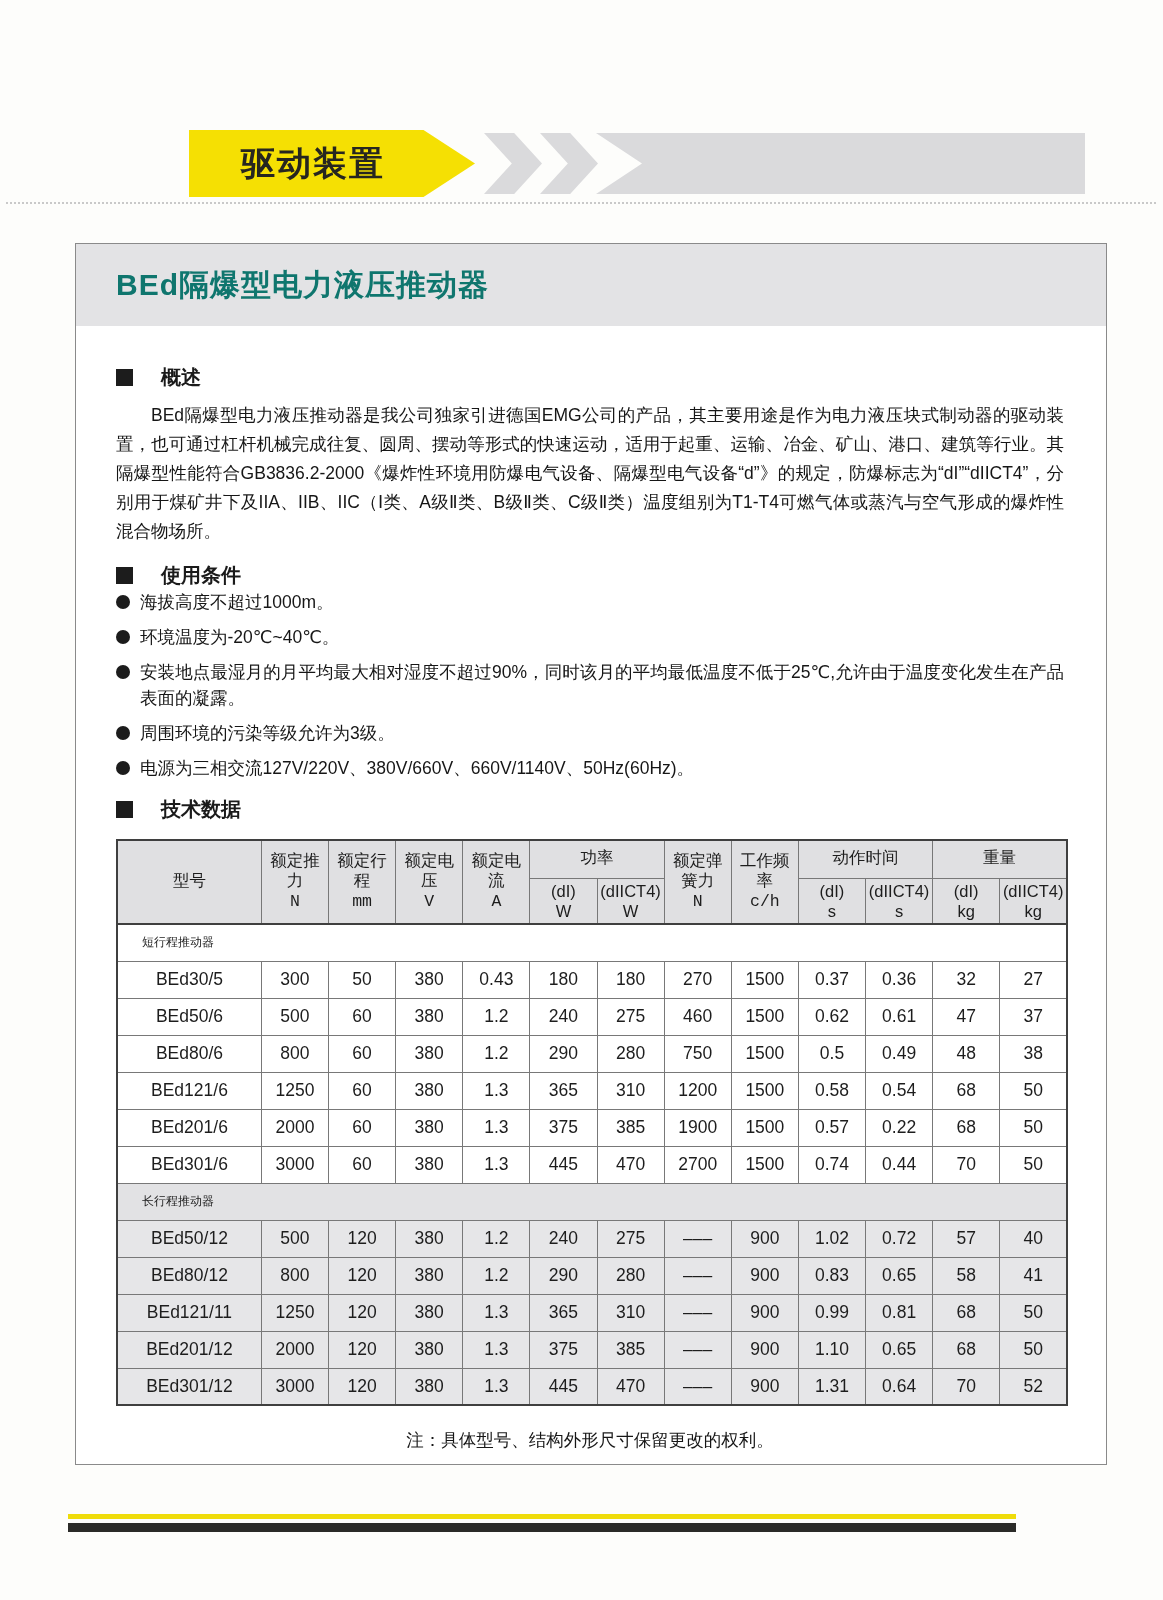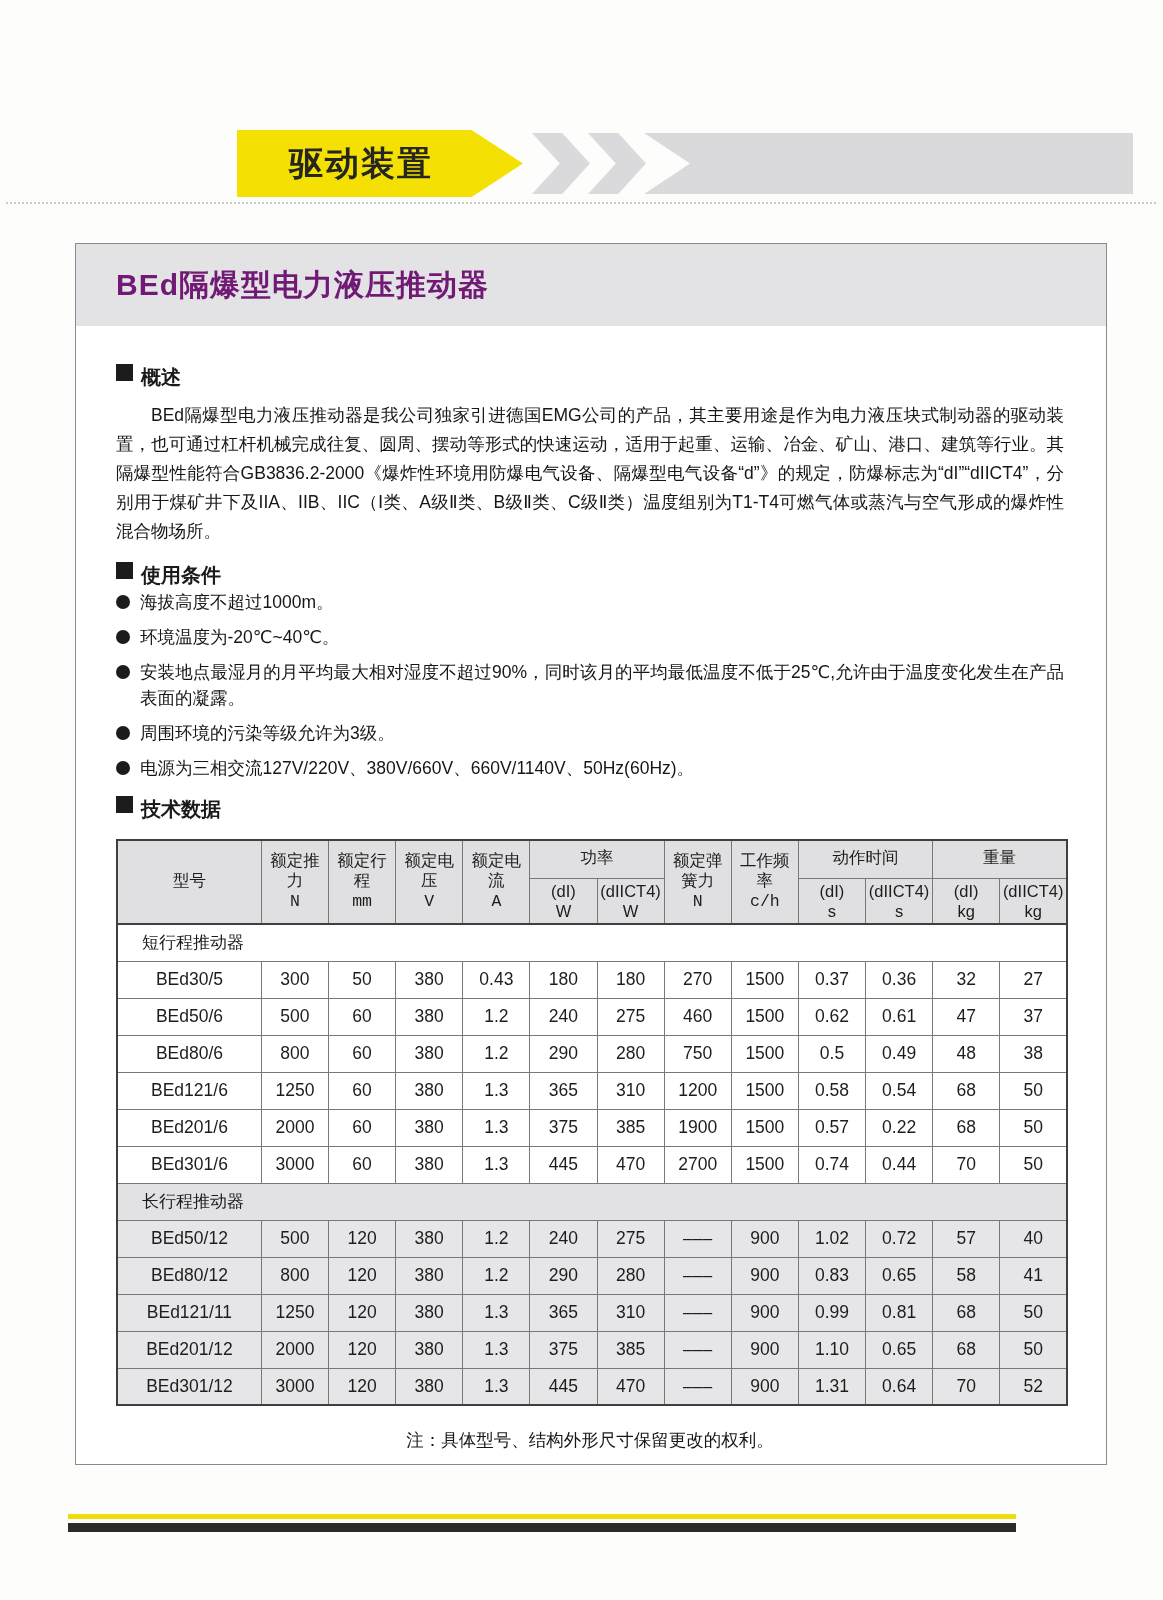--- a/index.html
+++ b/index.html
@@ -11,21 +11,21 @@
   .page {
     position: relative;
     width: 1163px;
     height: 1600px;
     margin: 0 auto;
     background: #fdfdfb;
     overflow: hidden;
   }
 
   
-  .banner-row { position: absolute; left: 0; top: 130px; width: 1103px; height: 67px; margin-left: 48px; }
+  .banner-row { position: absolute; left: 0; top: 130px; width: 1103px; height: 67px; }
   .banner {
     position: absolute; left: 189px; top: 0;
     width: 286px; height: 67px;
     background: #f5e003;
     clip-path: polygon(0 0, 82% 0, 100% 50%, 82% 100%, 0 100%);
     display: flex; align-items: center;
     padding-left: 52px;
   }
   .banner-label {
     font-size: 34px; font-weight: bold; color: #262620; letter-spacing: 2px;
@@ -52,26 +52,26 @@
     position: absolute; left: 75px; top: 243px;
     width: 1032px; height: 1222px;
     background: #ffffff;
     border: 1px solid #8a8a8a;
   }
   .title-bar {
     height: 82px; background: #e3e3e5;
     display: flex; align-items: center;
     padding-left: 40px;
   }
-  .doc-title { font-size: 30px; font-weight: bold; color: #701a75; letter-spacing: 1px; }
+  .doc-title { font-size: 30px; font-weight: bold; color: #0f766e; letter-spacing: 1px; }
 
   .box-inner { padding: 0 42px 0 40px; }
 
   .section-heading {
-    display: flex; align-items: flex-start; gap: 8px;
+    display: flex; align-items: center; gap: 28px;
     font-size: 20px; font-weight: bold; color: #1a1a1a;
   }
   .sq {
     display: inline-block; width: 17px; height: 17px;
     background: #1c1c1c; flex: 0 0 auto;
   }
   .heading-overview { margin-top: 38px; }
   .heading-conditions { margin-top: 16px; }
   .heading-tech { margin-top: 15px; }
 
@@ -114,21 +114,21 @@
     background: #e0e0e2;
     font-weight: normal;
     font-size: 16.5px;
     line-height: 20px;
   }
   .tech-table thead { border-bottom: 2px solid #3f3f3f; }
   .tech-table thead tr:first-child th { height: 38px; font-family: Liberation Mono, monospace; }
   .tech-table thead tr:last-child th { height: 46px; }
   .tech-table td { height: 37px; font-size: 17.5px; }
   .tech-table .section-row td {
-    text-align: left; padding-left: 24px; font-size: 17px;
+    text-align: left; padding-left: 24px; font-size: 12px;
     background: #ffffff;
   }
   .tech-table .section-row.shaded td { background: #e2e2e4; }
   .tech-table .data-row.shaded td { background: #e6e6e8; }
   .tech-table col.c-model { width: 15.2%; }
   .tech-table col.c-val { width: 7.066%; }
 
   .table-note {
     margin-top: 22px;
     text-align: center;

